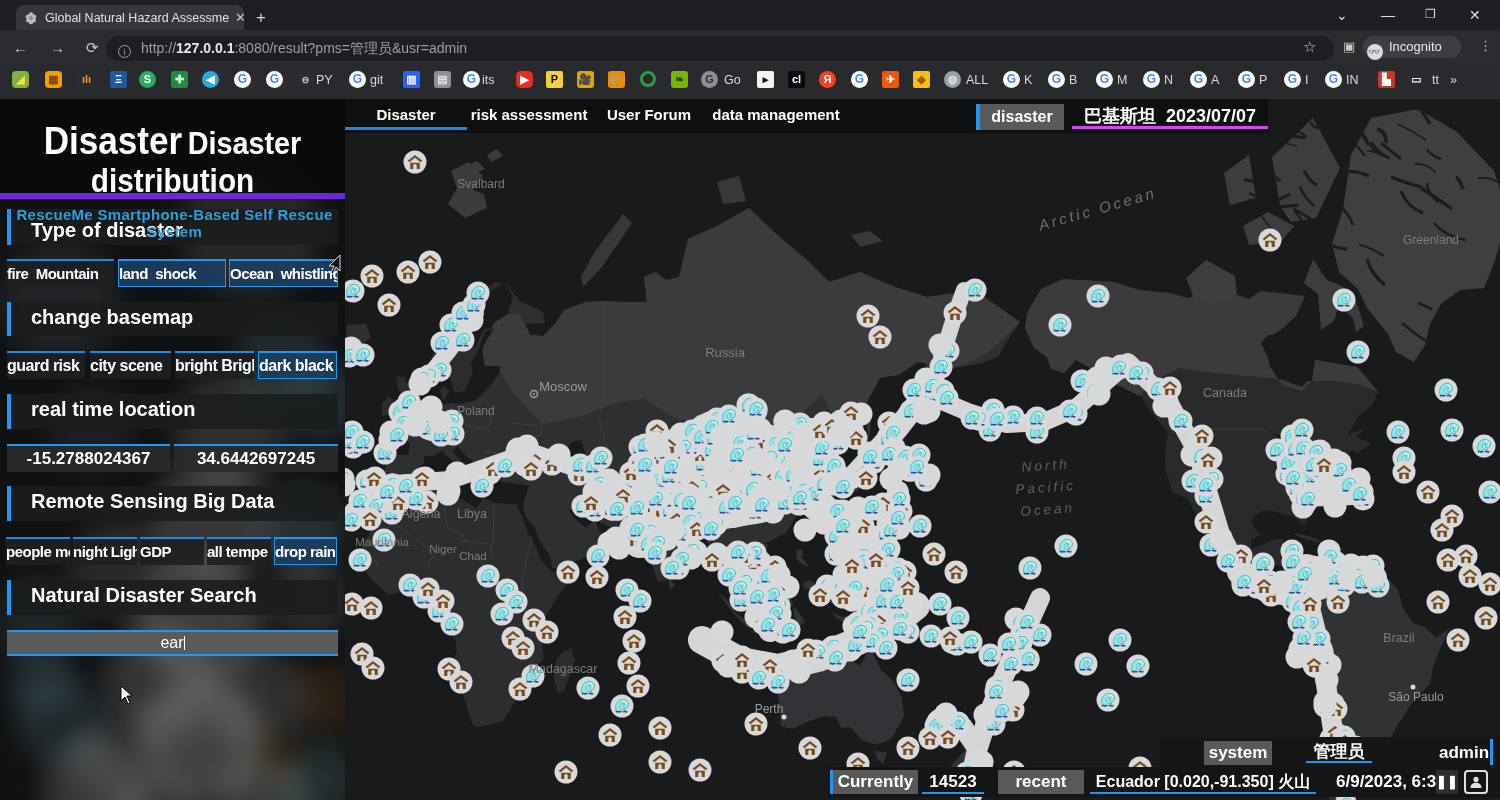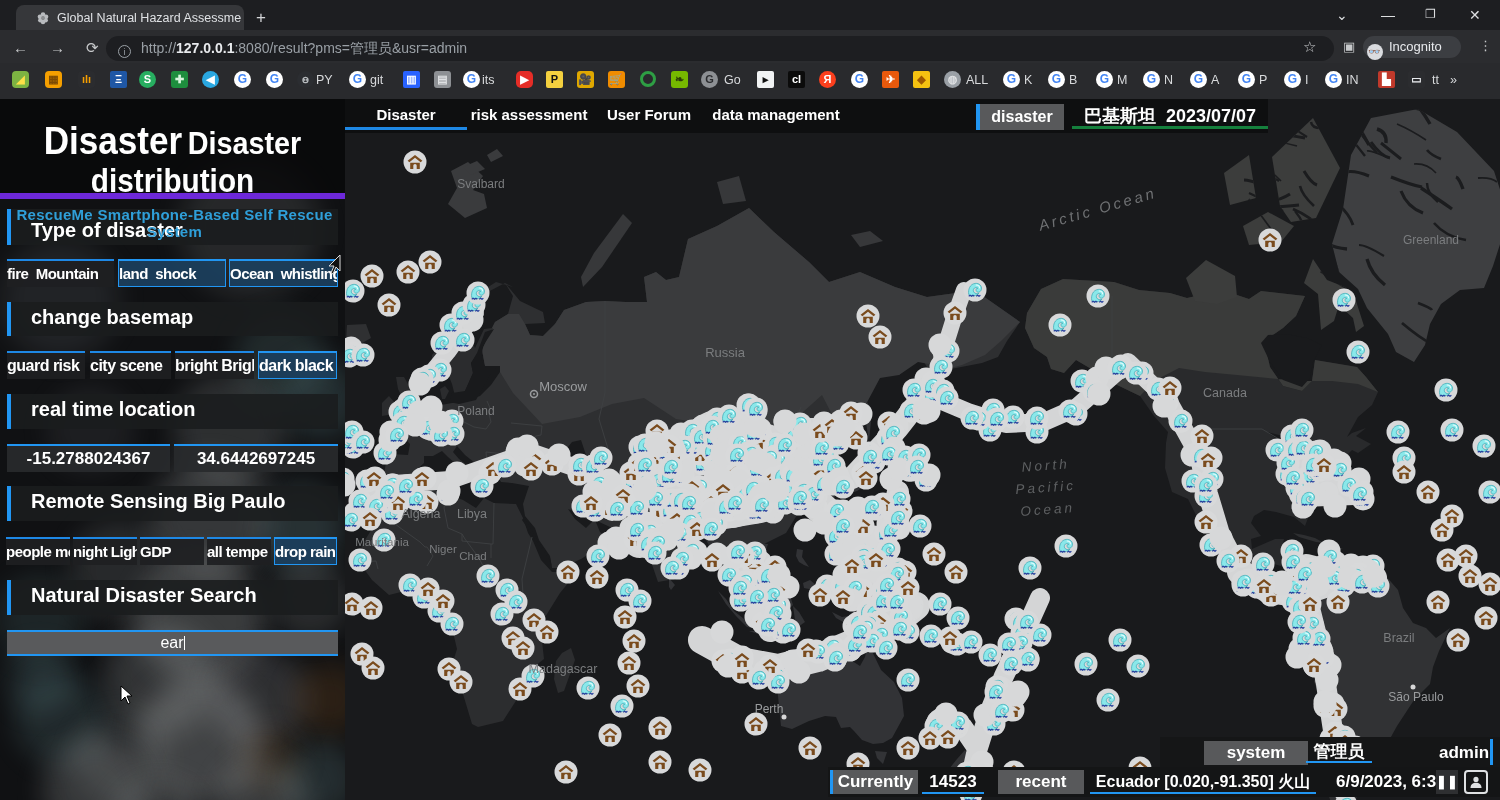--- a/index.html
+++ b/index.html
@@ -1,18 +1,18 @@
 <!DOCTYPE html>
 <html><head><meta charset="utf-8"><style>
 *{margin:0;padding:0;box-sizing:border-box}
 html,body{width:1500px;height:800px;overflow:hidden;background:#000;font-family:"Liberation Sans",sans-serif}
 #stage{position:relative;width:1500px;height:800px}
 
 #titlebar{position:absolute;left:0;top:0;width:1500px;height:30px;background:#1d1e21}
-#tab{position:absolute;left:16px;top:5px;width:228px;height:25px;background:#36373a;border-radius:8px 8px 0 0;display:flex;align-items:center;padding:0 20px;color:#dfe1e4;font-size:12.5px;white-space:nowrap;overflow:hidden}
+#tab{position:absolute;left:16px;top:5px;width:228px;height:25px;background:#36373a;border-radius:8px 8px 0 0;display:flex;align-items:center;padding:0 8px;color:#dfe1e4;font-size:12.5px;white-space:nowrap;overflow:hidden}
 #tab .fav{width:14px;height:14px;margin-right:7px;flex:0 0 auto}
 #tab .x{margin-left:auto;color:#c8cacc;font-size:13px;padding-left:6px}
 #newtab{position:absolute;left:256px;top:8px;color:#d4d6d8;font-size:17px;font-weight:400}
 .wctl{position:absolute;top:7px;color:#dcdee0;font-size:14px}
 #addrbar{position:absolute;left:0;top:30px;width:1500px;height:33px;background:#2b2c2f}
 .navic{position:absolute;top:39px;color:#c7c9cb;font-size:15px}
 #omni{position:absolute;left:106px;top:36px;width:1228px;height:25px;background:#1d1e21;border-radius:13px;color:#9aa0a6;font-size:14px;line-height:25px;white-space:nowrap;overflow:hidden}
 #omni .w{color:#e8eaed}
 #bookbar{position:absolute;left:0;top:63px;width:1500px;height:36px;background:#292a2d}
 .bi{position:absolute;top:71px;width:17px;height:17px;border-radius:4px;font-size:11px;font-weight:bold;text-align:center;line-height:17px;color:#fff}
@@ -34,21 +34,21 @@
 #rescue{position:absolute;left:0;top:-3px;width:327px;text-align:center;font-size:15px;font-weight:bold;color:#2f9fd9;letter-spacing:.3px}
 .btn{position:absolute;height:28px;background:rgba(30,32,34,.92);border-top:2px solid #1e88e5;color:#fff;font-weight:bold;font-size:16px;line-height:26px;white-space:nowrap;overflow:hidden;letter-spacing:-0.5px}
 .btn.hl{background:rgba(27,62,92,.95);border:1px solid #2196f3;border-top:2px solid #2196f3;line-height:25px}
 .coord{position:absolute;height:28px;background:rgba(40,42,44,.92);border-top:2px solid #2196f3;color:#fff;font-weight:bold;font-size:17px;text-align:center;line-height:26px}
 #searchbox{position:absolute;left:7px;top:531px;width:331px;height:26px;background:#595a5c;border-top:2px solid #2196f3;border-bottom:2px solid #2196f3;color:#fff;font-size:16px;text-align:center;line-height:22px}
 
 #topnav{position:absolute;left:345px;top:0;width:923px;height:34px;background:#0e0f10;color:#fff;font-weight:bold;font-size:15px}
 .nitem{position:absolute;top:0;height:31px;line-height:31px;text-align:center;white-space:nowrap}
 #nav1{border-bottom:3px solid #1e88e5}
 #disbtn{position:absolute;left:631px;top:5px;width:88px;height:26px;background:#58595b;border-left:4px solid #2196f3;color:#fff;font-weight:bold;font-size:16px;text-align:center;line-height:26px}
-#paki{position:absolute;left:727px;top:5px;width:196px;height:25px;color:#fff;font-weight:bold;font-size:18px;text-align:center;border-bottom:3px solid #15803d;line-height:24px}
+#paki{position:absolute;left:727px;top:5px;width:196px;height:25px;color:#fff;font-weight:bold;font-size:18px;text-align:center;border-bottom:3px solid #d946ef;line-height:24px}
 
 #sysrow{position:absolute;left:1160px;top:638px;width:340px;height:30px;background:#151617}
 .sbtn{position:absolute;color:#fff;font-weight:bold;font-size:17px;text-align:center}
 #botbar{position:absolute;left:828px;top:668px;width:672px;height:30px;background:#141516;color:#fff;font-weight:bold;font-size:17px}
 .bb{position:absolute;top:3px;height:24px;line-height:23px;text-align:center}
 .gr{background:#58595b}
 .blul{border-left:3px solid #2196f3}
 .ublue{border-bottom:2px solid #2196f3}
 </style></head>
 <body>
@@ -1275,21 +1275,21 @@
  <div class="btn" style="left:7px;top:252px;width:78px;font-size:16px">guard risk</div>
           <div class="btn" style="left:90px;top:252px;width:81px;font-size:16px">city scene</div>
           <div class="btn" style="left:175px;top:252px;width:79px;font-size:16px">bright Brigh</div>
           <div class="btn hl" style="left:258px;top:252px;width:79px;font-size:16px">dark black</div>
  <div class="panel" style="top:295px;height:35px">
             <div class="in">real time location</div>
           </div>
  <div class="coord" style="left:7px;top:345px;width:163px">-15.2788024367</div>
  <div class="coord" style="left:174px;top:345px;width:164px">34.6442697245</div>
  <div class="panel" style="top:387px;height:35px">
-            <div class="in">Remote Sensing Big Paulo</div>
+            <div class="in">Remote Sensing Big Data</div>
           </div>
  <div class="btn" style="left:6px;top:438px;width:64px;font-size:15px">people mo</div>
           <div class="btn" style="left:73px;top:438px;width:64px;font-size:15px">night Ligh</div>
           <div class="btn" style="left:140px;top:438px;width:64px;font-size:15px">GDP</div>
           <div class="btn" style="left:207px;top:438px;width:64px;font-size:15px">all tempe</div>
           <div class="btn hl" style="left:274px;top:438px;width:63px;font-size:15px">drop rain</div>
  <div class="panel" style="top:481px;height:35px">
             <div class="in">Natural Disaster Search</div>
           </div>
  <div id="searchbox">ear<span style="display:inline-block;width:1px;height:14px;background:#fff;vertical-align:-2px"></span></div>
@@ -1305,21 +1305,21 @@
  <div class="nitem" style="left:246px;width:116px">User Forum</div>
  <div class="nitem" style="left:364px;width:134px">data management</div>
  <div id="disbtn">disaster</div>
  <div id="paki">巴基斯坦&nbsp; 2023/07/07</div>
 </div>
 <svg style="position:absolute;left:325px;top:155px" width="16" height="22" viewBox="0 0 16 22">
         <path d="M15,1 L15,17 L11,13 L8,20 L6,19 L9,12 L4,12 Z" fill="#111" stroke="#ddd"></path>
       </svg>
 
 <div id="sysrow">
- <div class="sbtn gr" style="left:44px;top:4px;width:104px;height:24px;line-height:24px">system</div>
+ <div class="sbtn gr" style="left:44px;top:4px;width:68px;height:24px;line-height:24px">system</div>
  <div class="sbtn ublue" style="left:146px;top:4px;width:66px;height:22px;line-height:22px">管理员</div>
  <div class="sbtn" style="left:276px;top:4px;width:56px;height:24px;line-height:24px">admin</div>
  <div style="position:absolute;left:330px;top:2px;width:3px;height:26px;background:#2196f3"></div>
 </div>
 <div id="botbar">
  <div class="bb gr blul" style="left:2px;width:88px">Currently</div>
  <div class="bb ublue" style="left:94px;width:62px">14523</div>
  <div class="bb gr" style="left:170px;width:86px">recent</div>
  <div class="bb ublue" style="left:262px;width:226px;font-size:16px">Ecuador [0.020,-91.350] 火山</div>
  <div class="bb" style="left:508px;width:100px;text-align:left;overflow:hidden;white-space:nowrap">6/9/2023, 6:30</div>

